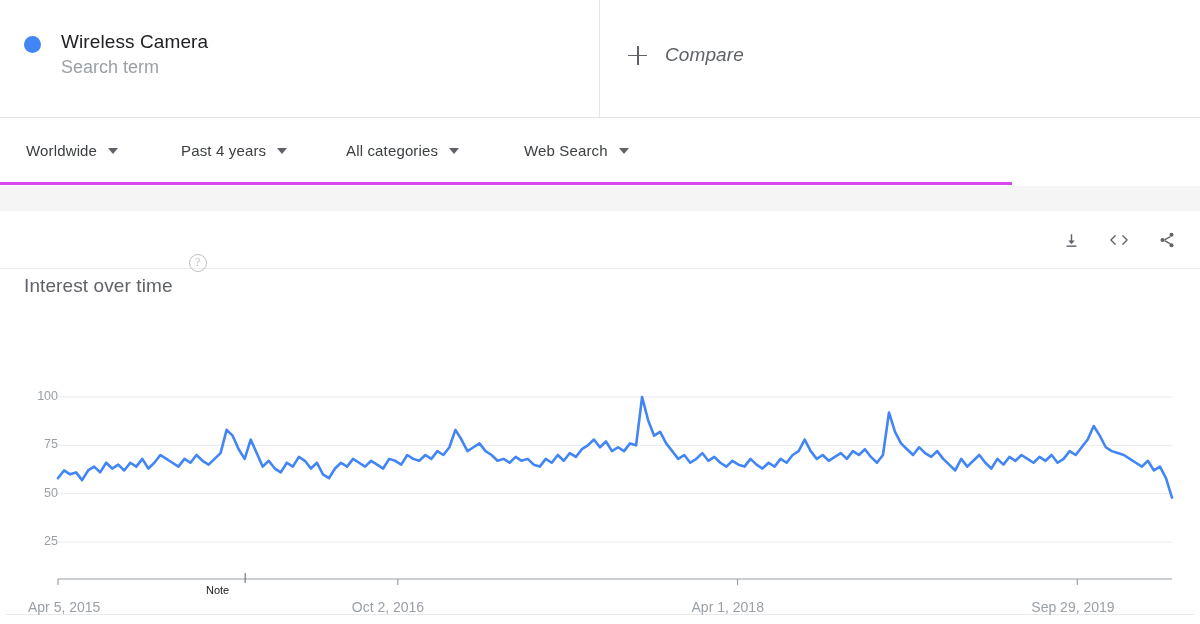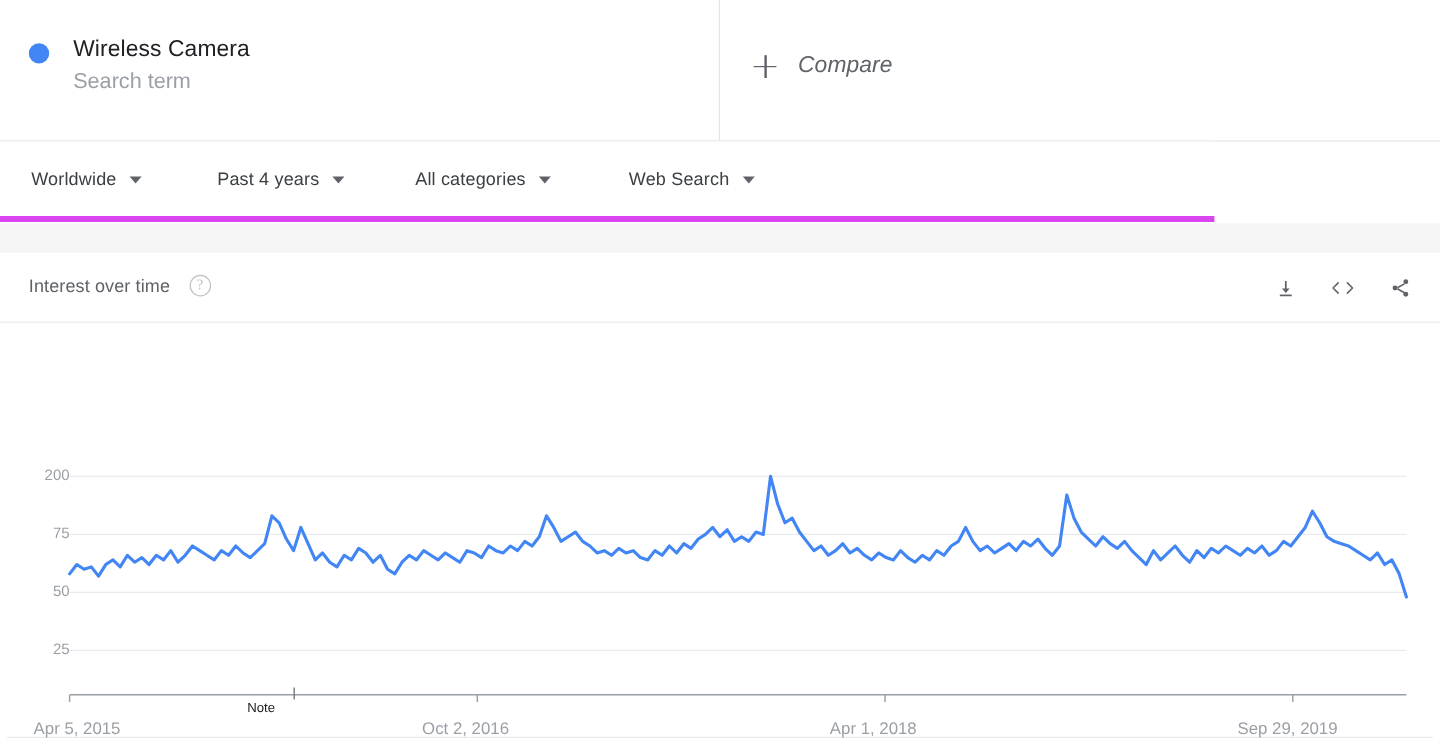--- a/index.html
+++ b/index.html
@@ -44,21 +44,21 @@
   .plus-icon::before, .plus-icon::after {
     content: ""; position: absolute; background: #5f6368;
   }
   .plus-icon::before { left: 0; top: 9px; width: 19px; height: 1.6px; }
   .plus-icon::after  { top: 0; left: 9px; height: 19px; width: 1.6px; }
   .compare-label { font-size: 19px; color: #5f6368; margin-left: 18px; letter-spacing: .1px; }
 
   
   .filter-bar {
     position: absolute; left: 0; top: 118px; width: 1012px; height: 67px;
-    background: #fff; border-bottom: 5px solid #d946ef;
+    background: #fff; border-bottom: 3px solid #d946ef;
     display: flex; align-items: center;
   }
   .filter {
     display: flex; align-items: center; cursor: pointer;
     color: #3c4043; font-size: 15px; white-space: nowrap;
   }
   .filter-label { letter-spacing: .15px; }
   .caret {
     width: 0; height: 0; margin-left: 11px; margin-top: 2px;
     border-left: 5.5px solid transparent;
@@ -81,21 +81,21 @@
     position: absolute; left: 0; top: 211px; width: 1200px; height: 404px;
     background: #fff;
     border-bottom: 1px solid #eaeaea;
   }
   .chart-header {
     position: relative; height: 58px; border-bottom: 1px solid #ececec;
   }
   .chart-title-wrap {
     position: absolute; left: 24px; top: 18px; display: flex; align-items: center;
   }
-  .chart-title { font-size: 15px; color: #5f6368; letter-spacing: .1px; }
+  .chart-title { font-size: 19px; color: #5f6368; letter-spacing: .1px; margin-top: 46px; }
   .help-icon {
     width: 18px; height: 18px; border-radius: 50%;
     border: 1.3px solid #bdc1c6; color: #bdc1c6;
     font-size: 12px; line-height: 15.5px; text-align: center;
     margin-left: 16px; cursor: pointer; font-family: "Liberation Serif", serif;
   }
   .chart-actions {
     position: absolute; right: 20px; top: 16px;
     display: flex; align-items: center; gap: 22px;
   }
@@ -199,21 +199,21 @@
           <line x1="58" x2="1172" y1="273" y2="273" stroke="#e8eaed" stroke-width="1"></line>
           <line x1="58" x2="1172" y1="310" y2="310" stroke="#9aa0a6" stroke-width="1.2"></line>
           <line x1="58" x2="58" y1="310" y2="316" stroke="#9aa0a6" stroke-width="1.2"></line>
           <line x1="397.77" x2="397.77" y1="310" y2="316" stroke="#9aa0a6" stroke-width="1.2"></line>
           <line x1="737.54" x2="737.54" y1="310" y2="316" stroke="#9aa0a6" stroke-width="1.2"></line>
           <line x1="1077.31" x2="1077.31" y1="310" y2="316" stroke="#9aa0a6" stroke-width="1.2"></line>
           <line x1="245.15200000000002" x2="245.15200000000002" y1="304" y2="314" stroke="#5f6368" stroke-width="1"></line>
           <polyline points="58,209.2 64.02162162162162,201.46666666666667 70.04324324324324,205.33333333333331 76.06486486486486,203.4 82.08648648648648,211.13333333333333 88.10810810810811,201.46666666666667 94.12972972972973,197.6 100.15135135135135,203.4 106.17297297297297,193.73333333333335 112.1945945945946,199.53333333333333 118.21621621621622,195.66666666666669 124.23783783783784,201.46666666666667 130.25945945945946,193.73333333333335 136.28108108108108,197.6 142.3027027027027,189.86666666666667 148.32432432432432,199.53333333333333 154.34594594594594,193.73333333333335 160.36756756756756,186 166.3891891891892,189.86666666666667 172.4108108108108,193.73333333333335 178.43243243243245,197.6 184.45405405405404,189.86666666666667 190.4756756756757,193.73333333333335 196.4972972972973,186 202.51891891891893,191.8 208.54054054054055,195.66666666666669 214.56216216216217,189.86666666666667 220.5837837837838,184.06666666666666 226.6054054054054,160.86666666666667 232.62702702702703,166.66666666666666 238.64864864864865,180.2 244.67027027027027,189.86666666666667 250.69189189189188,170.53333333333333 256.7135135135135,184.06666666666666 262.7351351351351,197.6 268.7567567567568,191.8 274.7783783783784,199.53333333333333 280.8,203.4 286.8216216216216,193.73333333333335 292.84324324324325,197.6 298.8648648648649,187.93333333333334 304.8864864864865,191.8 310.9081081081081,199.53333333333333 316.92972972972973,193.73333333333335 322.9513513513514,205.33333333333331 328.97297297297297,209.2 334.9945945945946,199.53333333333333 341.0162162162162,193.73333333333335 347.03783783783786,197.6 353.05945945945945,189.86666666666667 359.0810810810811,193.73333333333335 365.1027027027027,197.6 371.12432432432433,191.8 377.1459459459459,195.66666666666669 383.1675675675676,199.53333333333333 389.18918918918916,189.86666666666667 395.2108108108108,191.8 401.23243243243246,195.66666666666669 407.25405405405405,186 413.2756756756757,189.86666666666667 419.2972972972973,191.8 425.31891891891894,186 431.34054054054053,189.86666666666667 437.3621621621622,182.13333333333333 443.38378378378377,186 449.4054054054054,178.26666666666665 455.427027027027,160.86666666666667 461.44864864864866,170.53333333333333 467.47027027027025,182.13333333333333 473.4918918918919,178.26666666666665 479.5135135135135,174.4 485.53513513513514,182.13333333333333 491.5567567567568,186 497.5783783783784,191.8 503.6,189.86666666666667 509.6216216216216,193.73333333333335 515.6432432432432,187.93333333333334 521.6648648648649,191.8 527.6864864864865,189.86666666666667 533.708108108108,195.66666666666669 539.7297297297298,197.6 545.7513513513513,189.86666666666667 551.772972972973,193.73333333333335 557.7945945945946,186 563.8162162162162,191.8 569.8378378378378,184.06666666666666 575.8594594594595,187.93333333333334 581.8810810810811,180.2 587.9027027027028,176.33333333333334 593.9243243243243,170.53333333333333 599.9459459459459,178.26666666666665 605.9675675675676,172.46666666666667 611.9891891891892,182.13333333333333 618.0108108108108,178.26666666666665 624.0324324324324,182.13333333333333 630.0540540540541,174.4 636.0756756756757,176.33333333333334 642.0972972972972,128 648.1189189189189,151.2 654.1405405405405,166.66666666666666 660.1621621621622,162.8 666.1837837837838,174.4 672.2054054054054,182.13333333333333 678.227027027027,189.86666666666667 684.2486486486487,186 690.2702702702703,193.73333333333335 696.2918918918919,189.86666666666667 702.3135135135135,184.06666666666666 708.3351351351351,191.8 714.3567567567568,187.93333333333334 720.3783783783783,193.73333333333335 726.4,197.6 732.4216216216216,191.8 738.4432432432433,195.66666666666669 744.4648648648649,197.6 750.4864864864865,189.86666666666667 756.5081081081081,195.66666666666669 762.5297297297298,199.53333333333333 768.5513513513514,193.73333333333335 774.5729729729729,197.6 780.5945945945946,189.86666666666667 786.6162162162162,193.73333333333335 792.6378378378379,186 798.6594594594594,182.13333333333333 804.6810810810811,170.53333333333333 810.7027027027027,182.13333333333333 816.7243243243244,189.86666666666667 822.7459459459459,186 828.7675675675675,191.8 834.7891891891892,187.93333333333334 840.8108108108108,184.06666666666666 846.8324324324325,189.86666666666667 852.854054054054,182.13333333333333 858.8756756756757,186 864.8972972972973,180.2 870.918918918919,187.93333333333334 876.9405405405405,193.73333333333335 882.9621621621621,186 888.9837837837838,143.46666666666667 895.0054054054054,162.8 901.027027027027,174.4 907.0486486486486,180.2 913.0702702702703,186 919.0918918918919,178.26666666666665 925.1135135135136,184.06666666666666 931.1351351351351,187.93333333333334 937.1567567567567,182.13333333333333 943.1783783783784,189.86666666666667 949.2,195.66666666666669 955.2216216216216,201.46666666666667 961.2432432432432,189.86666666666667 967.2648648648649,197.6 973.2864864864865,191.8 979.3081081081081,186 985.3297297297297,193.73333333333335 991.3513513513514,199.53333333333333 997.372972972973,189.86666666666667 1003.3945945945947,195.66666666666669 1009.4162162162162,187.93333333333334 1015.4378378378378,191.8 1021.4594594594595,186 1027.4810810810811,189.86666666666667 1033.5027027027027,193.73333333333335 1039.5243243243244,187.93333333333334 1045.545945945946,191.8 1051.5675675675675,186 1057.5891891891893,193.73333333333335 1063.6108108108108,189.86666666666667 1069.6324324324323,182.13333333333333 1075.654054054054,186 1081.6756756756756,178.26666666666665 1087.6972972972974,170.53333333333333 1093.718918918919,157 1099.7405405405405,166.66666666666666 1105.7621621621622,178.26666666666665 1111.7837837837837,182.13333333333333 1117.8054054054055,184.06666666666666 1123.827027027027,186 1129.8486486486486,189.86666666666667 1135.8702702702703,193.73333333333335 1141.8918918918919,197.6 1147.9135135135134,191.8 1153.9351351351352,201.46666666666667 1159.9567567567567,197.6 1165.9783783783785,209.2 1172,228.53333333333333" fill="none" stroke="#4285f4" stroke-width="2.6" stroke-linejoin="round" stroke-linecap="round"></polyline>
         </svg>
       <div id="ylabels">
-          <div class="ytick" style="top: 120px;">200</div>
+          <div class="ytick" style="top: 120px;">100</div>
           <div class="ytick" style="top: 168.333px;">75</div>
           <div class="ytick" style="top: 216.667px;">50</div>
           <div class="ytick" style="top: 265px;">25</div>
         </div>
       <div id="xlabels">
           <div class="xtick" style="left: 28px;">Apr 5, 2015</div>
           <div class="xtick" style="left: 351.77px;">Oct 2, 2016</div>
           <div class="xtick" style="left: 691.54px;">Apr 1, 2018</div>
           <div class="xtick" style="left: 1031.31px;">Sep 29, 2019</div>
         </div>

